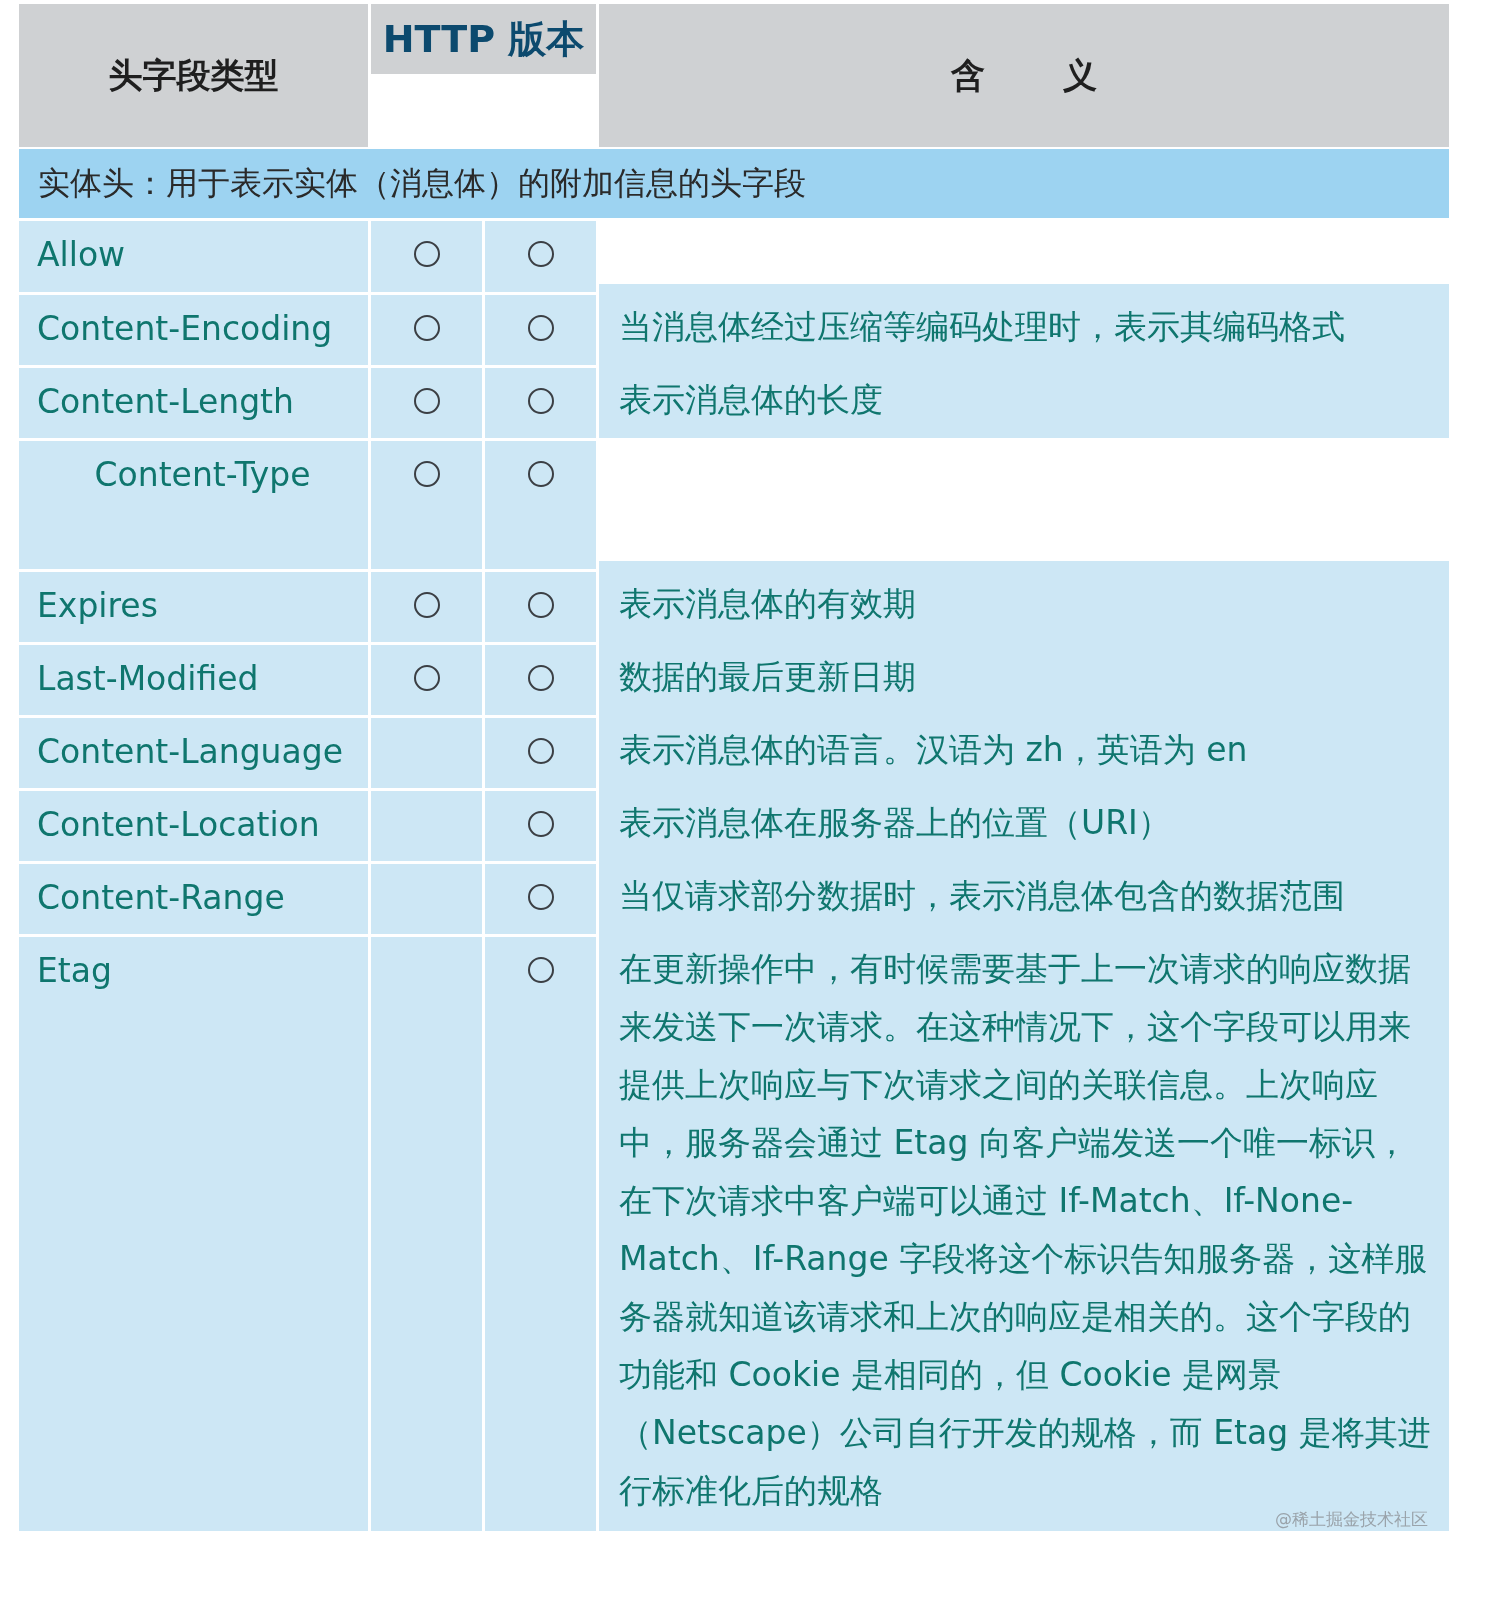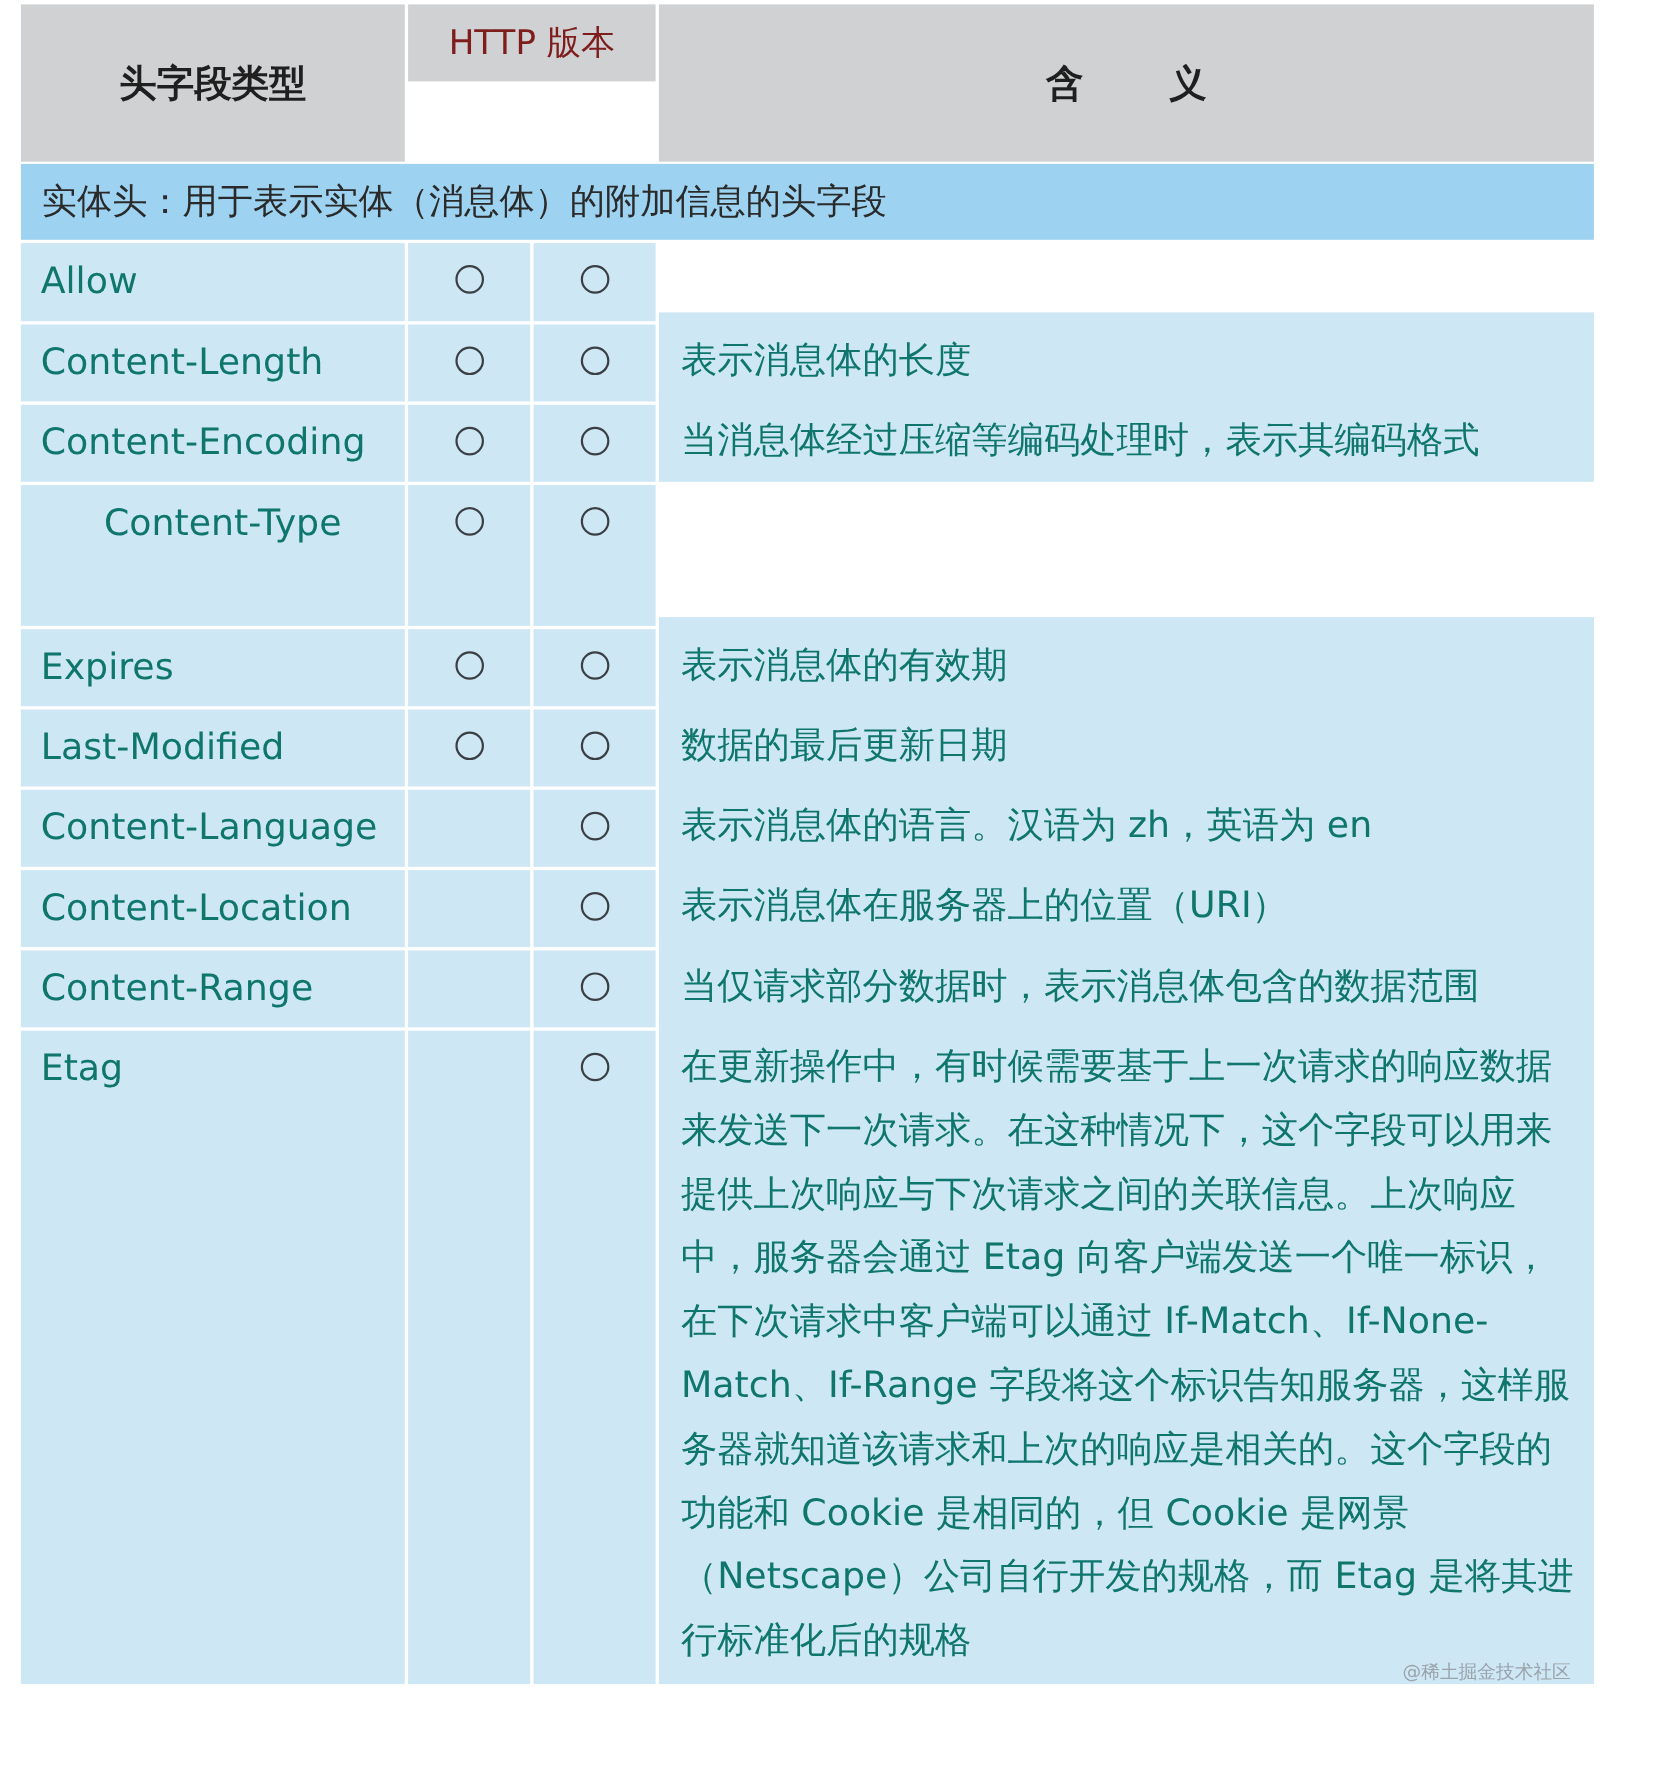--- a/index.html
+++ b/index.html
@@ -5,21 +5,21 @@
   html, body { margin: 0; padding: 0; background: #ffffff; }
   body { width: 1512px; height: 1615px; position: relative; overflow: hidden;
          font-family: "DejaVu Sans", "Liberation Sans", sans-serif; color: #2a2a2a; }
   .tbl { position: absolute; left: 19px; top: 4px; width: 1430px; }
   .grid { display: grid; grid-template-columns: 349px 111px 111px 850px; column-gap: 3px; }
   .hdr { display: grid; grid-template-columns: 349px 225px 850px; column-gap: 3px; height: 143px; }
   .hcell { background: #cfd1d3; display: flex; align-items: center; justify-content: center;
            font-size: 34px; color: #1f1f1f; font-weight: bold; }
   .hver { display: grid; grid-template-rows: 70px 70px; row-gap: 3px; }
   .hver-top { background: #cfd1d3; display: flex; align-items: center; justify-content: center;
-              font-size: 31px; font-weight: normal; color: #7f1d1d; }
+              font-size: 38px; font-weight: bold; color: #0c4a6e; }
   .hver-bot { display: grid; grid-template-columns: 111px 111px; column-gap: 3px; }
   .hver-bot div { background: #cfd1d3; display: flex; align-items: center; justify-content: center;
                   font-size: 34px; color: #1f1f1f; font-weight: bold; padding-top: 6px; box-sizing: border-box; }
   .meaning-hdr { letter-spacing: 0; }
   .meaning-hdr span.gap { display: inline-block; width: 78px; }
   .section { margin-top: 2px; height: 69px; background: #9dd3f1; display: flex; align-items: center;
              padding-left: 19px; font-size: 32px; color: #2a2a2a; box-sizing: border-box; }
   .row { margin-top: 3px; }
   .cell { background: #cde7f5; box-sizing: border-box; font-size: 33px; color: #0f766e; }
   .name { padding: 14px 0 0 18px; }
@@ -50,38 +50,38 @@
       <div class="grid row" style="height: 71px;">
         <div class="cell name">Allow</div>
         <div class="cell ver">
           <span class="circle"></span>
         </div>
         <div class="cell ver">
           <span class="circle"></span>
         </div>
       </div>
       <div class="grid row" style="height: 70px;">
+        <div class="cell name">Content-Encoding</div>
+        <div class="cell ver">
+          <span class="circle"></span>
+        </div>
+        <div class="cell ver">
+          <span class="circle"></span>
+        </div>
+        <div class="cell desc">当消息体经过压缩等编码处理时，表示其编码格式</div>
+      </div>
+      <div class="grid row" style="height: 70px;">
         <div class="cell name">Content-Length</div>
         <div class="cell ver">
           <span class="circle"></span>
         </div>
         <div class="cell ver">
           <span class="circle"></span>
         </div>
         <div class="cell desc">表示消息体的长度</div>
-      </div>
-      <div class="grid row" style="height: 70px;">
-        <div class="cell name">Content-Encoding</div>
-        <div class="cell ver">
-          <span class="circle"></span>
-        </div>
-        <div class="cell ver">
-          <span class="circle"></span>
-        </div>
-        <div class="cell desc">当消息体经过压缩等编码处理时，表示其编码格式</div>
       </div>
       <div class="grid row" style="height: 128px; text-align: center;">
         <div class="cell name">Content-Type</div>
         <div class="cell ver">
           <span class="circle"></span>
         </div>
         <div class="cell ver">
           <span class="circle"></span>
         </div>
       </div>

